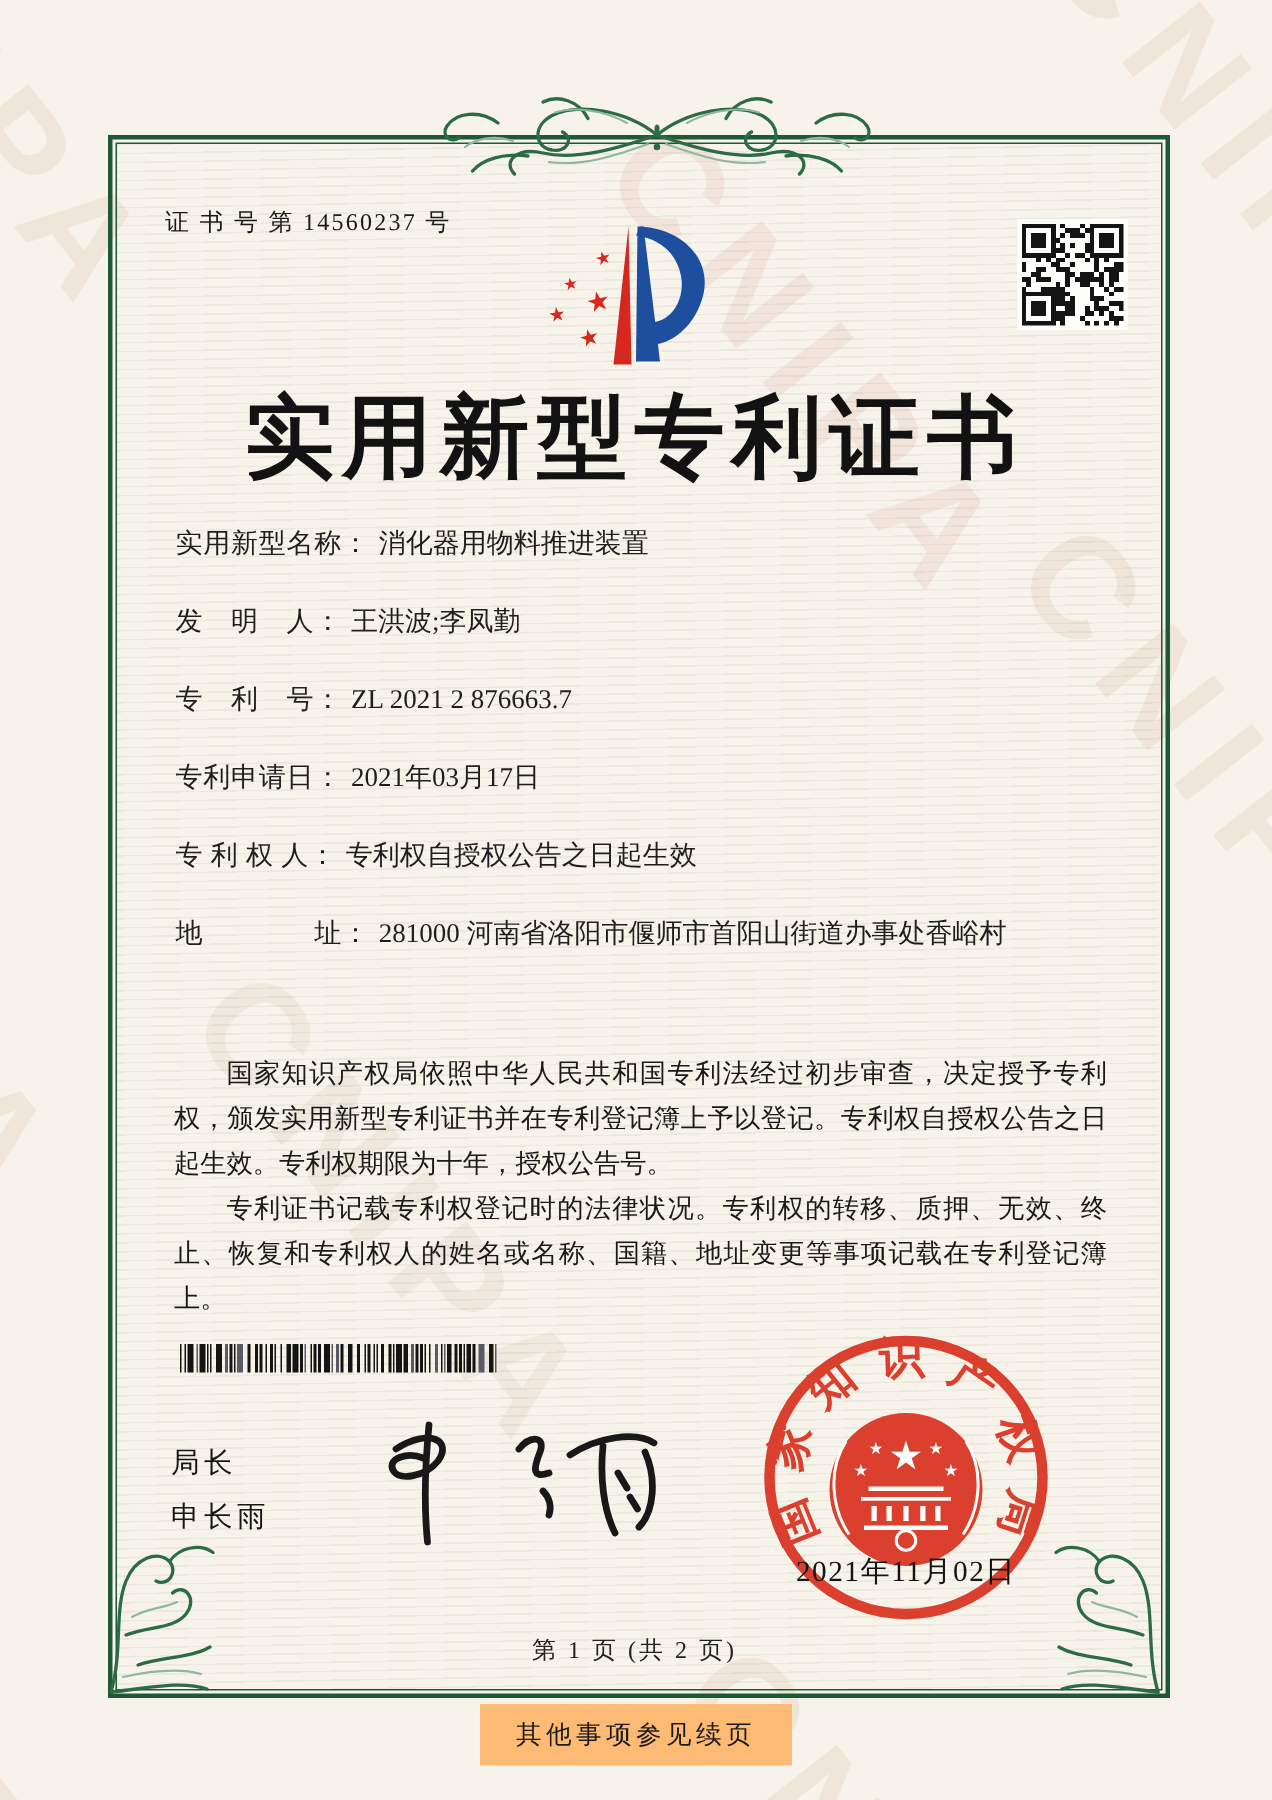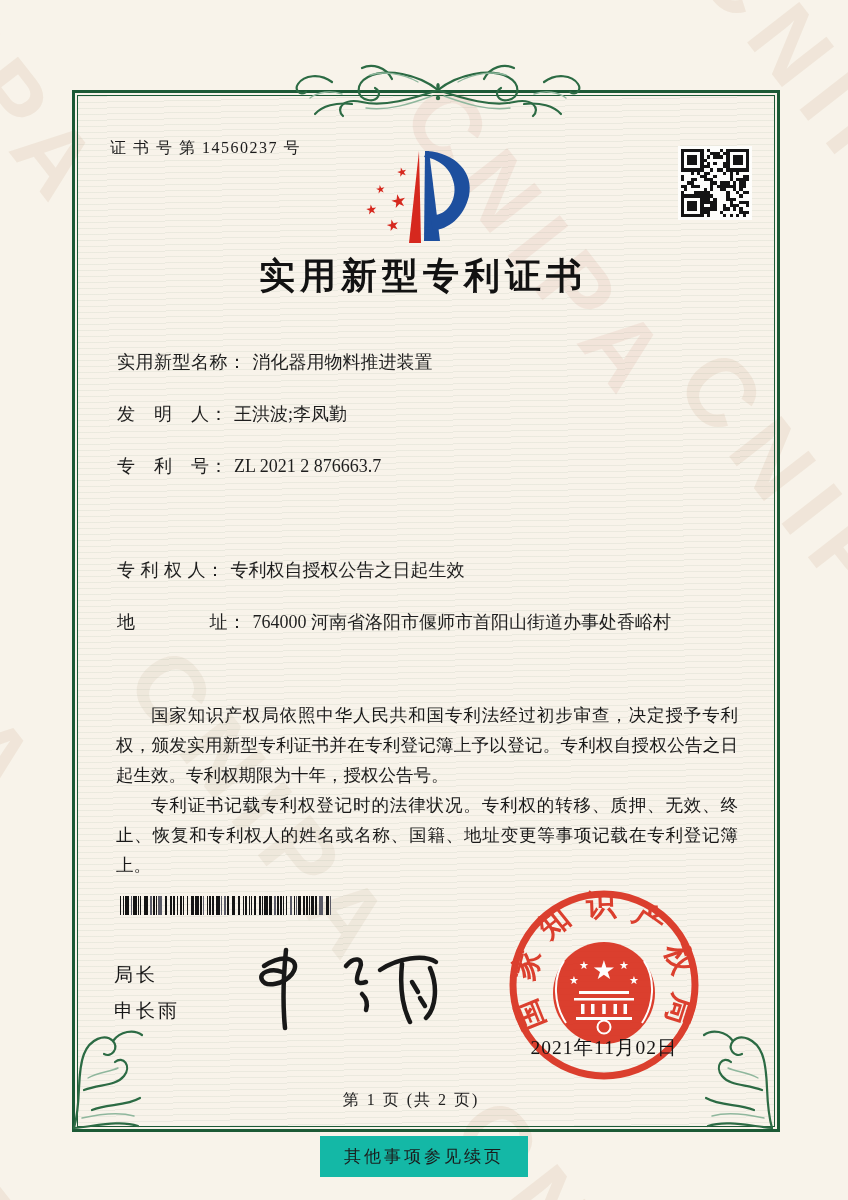--- a/index.html
+++ b/index.html
@@ -25,41 +25,41 @@
   .ornament{position:absolute;z-index:3;pointer-events:none;}
   .orn-top{left:288px;top:58px;}
   .orn-bl{left:62px;top:1026px;}
   .orn-br{left:684px;top:1026px;}
   
   .content{position:absolute;left:0;top:0;width:848px;height:1200px;z-index:4;}
   .cert-no{position:absolute;left:110px;top:138px;font-size:16px;letter-spacing:1.5px;color:#1a1a1a;}
   .logo{position:absolute;left:350px;top:140px;}
   .qr{position:absolute;left:678px;top:146px;width:74px;height:74px;background:#fdfdfb;padding:3px;box-sizing:border-box;}
   .title{position:absolute;left:72px;top:252px;width:702px;text-align:center;
-         font-size:36px;font-weight:bold;letter-spacing:5px;color:#121212;}
+         font-size:60px;font-weight:bold;letter-spacing:5px;color:#121212;}
   .row{position:absolute;left:117px;font-size:18px;white-space:nowrap;color:#1e1e1e;}
   .row .lbl{letter-spacing:0.5px;margin-right:6px;}
   .r0{top:350px;} .r1{top:402px;} .r2{top:454px;} .r3{top:506px;}
   .r4{top:558px;} .r5{top:610px;} .r6{top:659px;}
   .pair2{position:absolute;left:316px;top:0;white-space:nowrap;}
   .body{position:absolute;left:116px;top:700px;width:622px;font-size:17.5px;line-height:30px;
         text-align:justify;color:#191919;}
   .body p{margin:0;text-indent:2em;}
   .barcode{position:absolute;left:120px;top:896px;width:218px;height:19px;}
   .barcode i{position:absolute;top:0;height:100%;}
   .sig-role{position:absolute;left:114px;top:962px;font-size:19px;letter-spacing:3px;color:#161616;}
   .sig-name{position:absolute;left:114px;top:998px;font-size:19px;letter-spacing:3px;color:#161616;}
   .signature{position:absolute;left:228px;top:936px;}
   .seal{position:absolute;left:503px;top:884px;opacity:0.95;}
   .seal-date{position:absolute;left:503px;top:1034px;width:202px;text-align:center;
              font-size:19.5px;letter-spacing:1px;color:#141414;}
-  .page-num{position:absolute;left:60px;top:1090px;width:702px;text-align:center;
+  .page-num{position:absolute;left:72px;top:1090px;width:702px;text-align:center;
             font-size:16px;letter-spacing:2px;color:#222;}
   .note{position:absolute;left:0;top:1136px;width:848px;text-align:center;}
-  .note span{display:inline-block;background:#14b8a6;padding:9px 24px;font-size:17px;
+  .note span{display:inline-block;background:#fdba74;padding:9px 24px;font-size:17px;
              letter-spacing:3px;color:#1b1b1b;}
 </style>
 </head>
 <body>
 
 <div class="page">
 
   <div class="wm wm1">CNIPA</div>
   <div class="wm wm2">CNIPA</div>
   <div class="wm wm3">CNIPA</div>
@@ -285,25 +285,28 @@
 
     <div class="row r1">
       <span class="lbl">发　明　人：</span><span class="val">王洪波;李凤勤</span>
     </div>
     <div class="row r0">
       <span class="lbl">实用新型名称：</span><span class="val">消化器用物料推进装置</span>
     </div>
     <div class="row r2">
       <span class="lbl">专　利　号：</span><span class="val">ZL 2021 2 876663.7</span>
     </div>
+    <div class="row r3">
+      <span class="lbl">专利申请日：</span><span class="val">2021年03月17日</span>
+    </div>
     <div class="row r4">
       <span class="lbl">专 利 权 人：</span><span class="val">专利权自授权公告之日起生效</span>
     </div>
     <div class="row r5">
-      <span class="lbl">地　　　　址：</span><span class="val">764000 河南省洛阳市偃师市首阳山街道办事处香峪村</span>
+      <span class="lbl">地　　　　址：</span><span class="val">281000 河南省洛阳市偃师市首阳山街道办事处香峪村</span>
     </div>
 
     <div class="body">
       <p>国家知识产权局依照中华人民共和国专利法经过初步审查，决定授予专利权，颁发实用新型专利证书并在专利登记簿上予以登记。专利权自授权公告之日起生效。专利权期限为十年，授权公告号。</p>
       <p>专利证书记载专利权登记时的法律状况。专利权的转移、质押、无效、终止、恢复和专利权人的姓名或名称、国籍、地址变更等事项记载在专利登记簿上。</p>
     </div>
 
     <div class="barcode" id="barcode">
         <i style="left:0px;width:1px;background:#141414"></i>
         <i style="left:3px;width:1px;background:#141414"></i>

